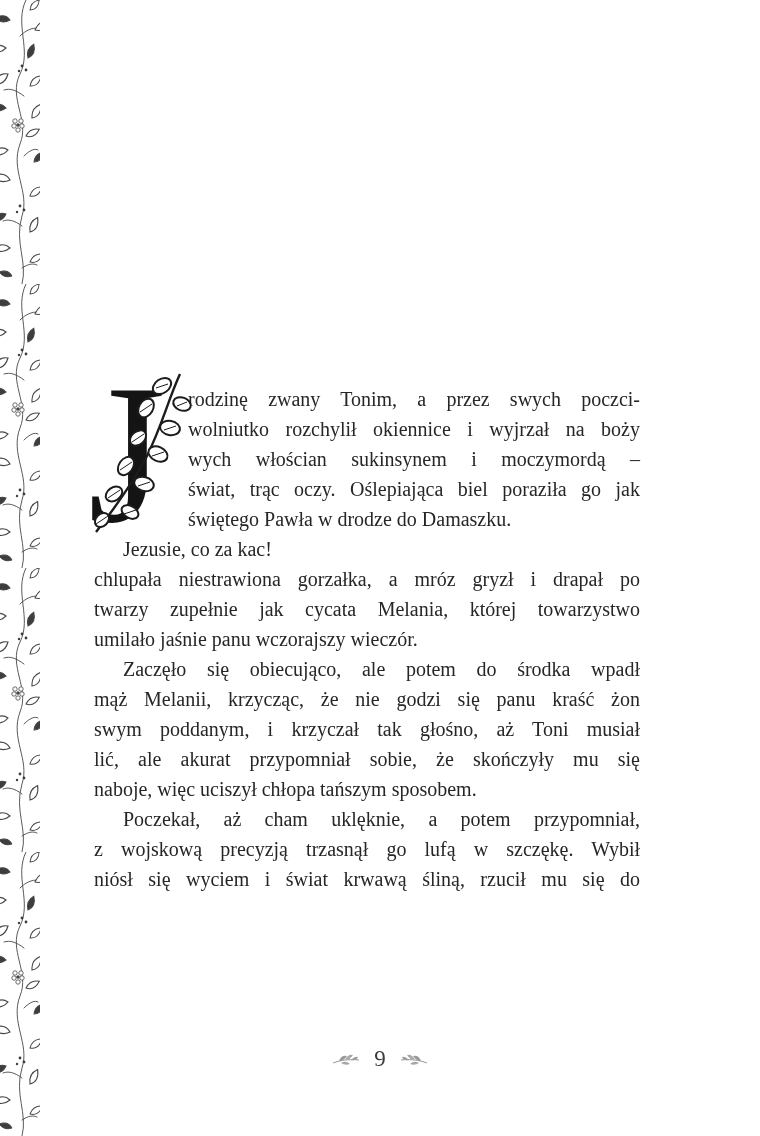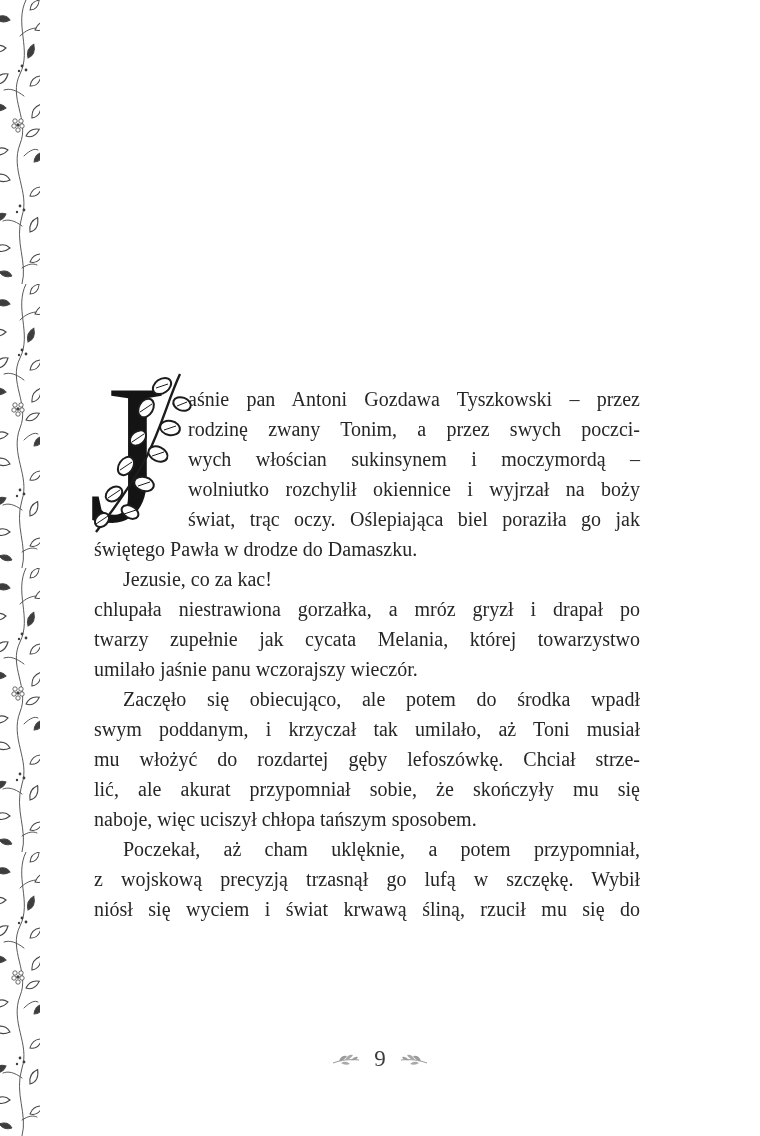--- a/index.html
+++ b/index.html
@@ -124,39 +124,38 @@
               <path d="M50,74 L62,66"></path>
               <path d="M70,88 L82,84"></path>
               <path d="M38,102 L50,94"></path>
               <path d="M56,118 L68,114"></path>
               <path d="M26,130 L38,122"></path>
               <path d="M42,146 L54,142"></path>
               <path d="M14,156 L26,148"></path>
             </g>
           </svg>
         </div>
-        <div class="tline just">aśnie pan Antoni Gozdawa Tyszkowski – przez</div>
         <div class="tline just">rodzinę zwany Tonim, a przez swych poczci-</div>
+        <div class="tline just">wolniutko rozchylił okiennice i wyjrzał na boży</div>
         <div class="tline just">wych włościan sukinsynem i moczymordą –</div>
-        <div class="tline just">wolniutko rozchylił okiennice i wyjrzał na boży</div>
         <div class="tline just">świat, trąc oczy. Oślepiająca biel poraziła go jak</div>
         <div class="tline">świętego Pawła w drodze do Damaszku.</div>
       </div>
       <div class="para">
         <div class="tline ind">Jezusie, co za kac!</div>
       </div>
       <div class="para">
         <div class="tline just">chlupała niestrawiona gorzałka, a mróz gryzł i drapał po</div>
         <div class="tline just">twarzy zupełnie jak cycata Melania, której towarzystwo</div>
         <div class="tline">umilało jaśnie panu wczorajszy wieczór.</div>
       </div>
       <div class="para">
         <div class="tline just ind">Zaczęło się obiecująco, ale potem do środka wpadł</div>
-        <div class="tline just">swym poddanym, i krzyczał tak umilało, aż Toni musiał</div>
-        <div class="tline just">mu włożyć do rozdartej gęby lefoszówkę. Chciał strze-</div>
+        <div class="tline just">mąż Melanii, krzycząc, że nie godzi się panu kraść żon</div>
+        <div class="tline just">swym poddanym, i krzyczał tak głośno, aż Toni musiał</div>
         <div class="tline just">lić, ale akurat przypomniał sobie, że skończyły mu się</div>
         <div class="tline">naboje, więc uciszył chłopa tańszym sposobem.</div>
       </div>
       <div class="para">
         <div class="tline just ind">Poczekał, aż cham uklęknie, a potem przypomniał,</div>
         <div class="tline just">z wojskową precyzją trzasnął go lufą w szczękę. Wybił</div>
         <div class="tline just">niósł się wyciem i świat krwawą śliną, rzucił mu się do</div>
       </div>
     </main>
 

